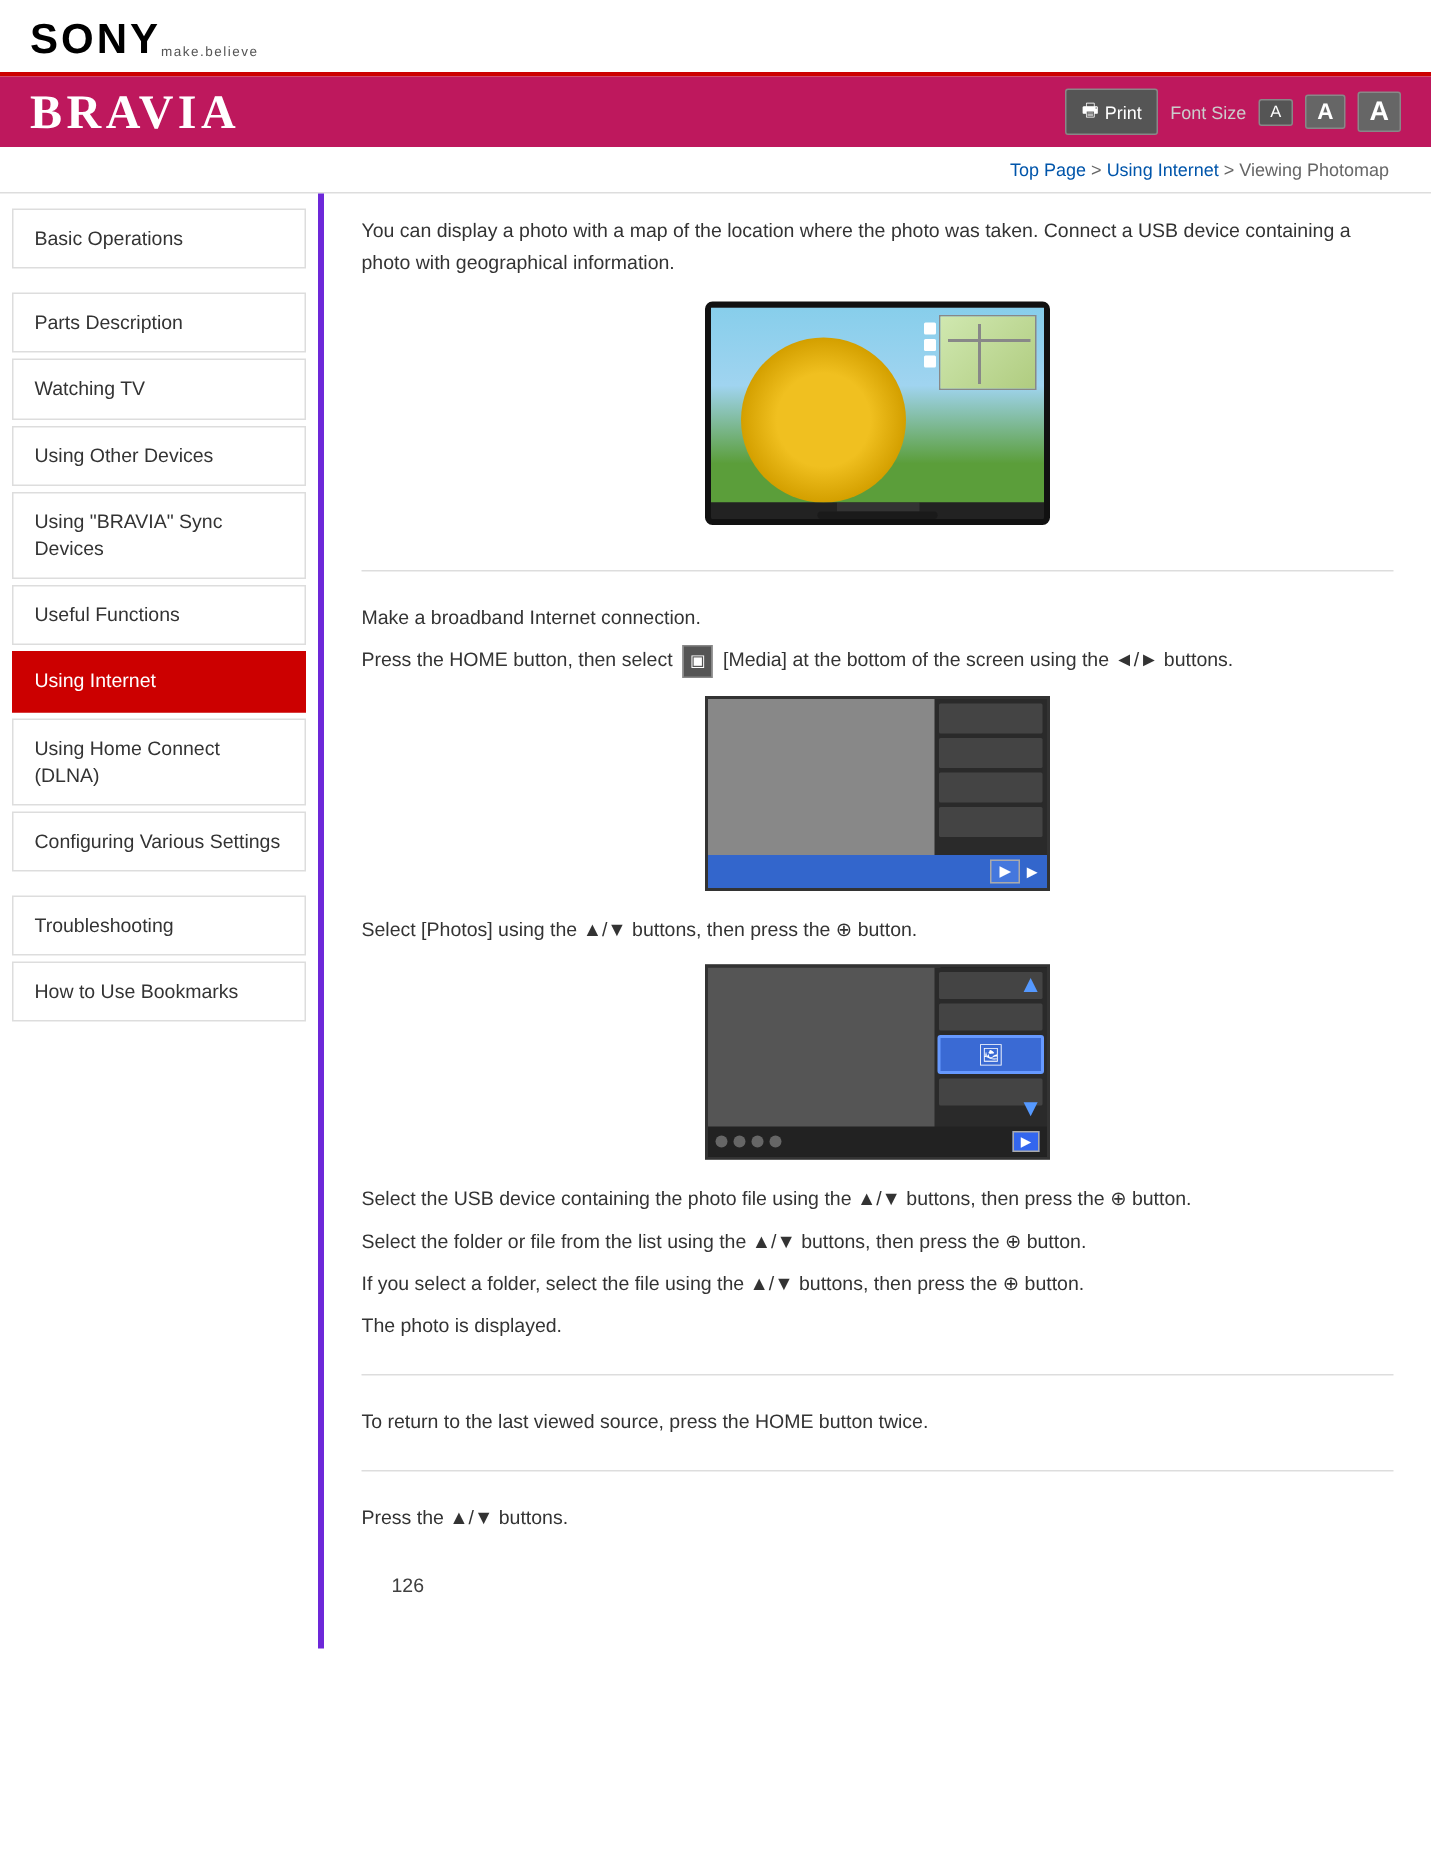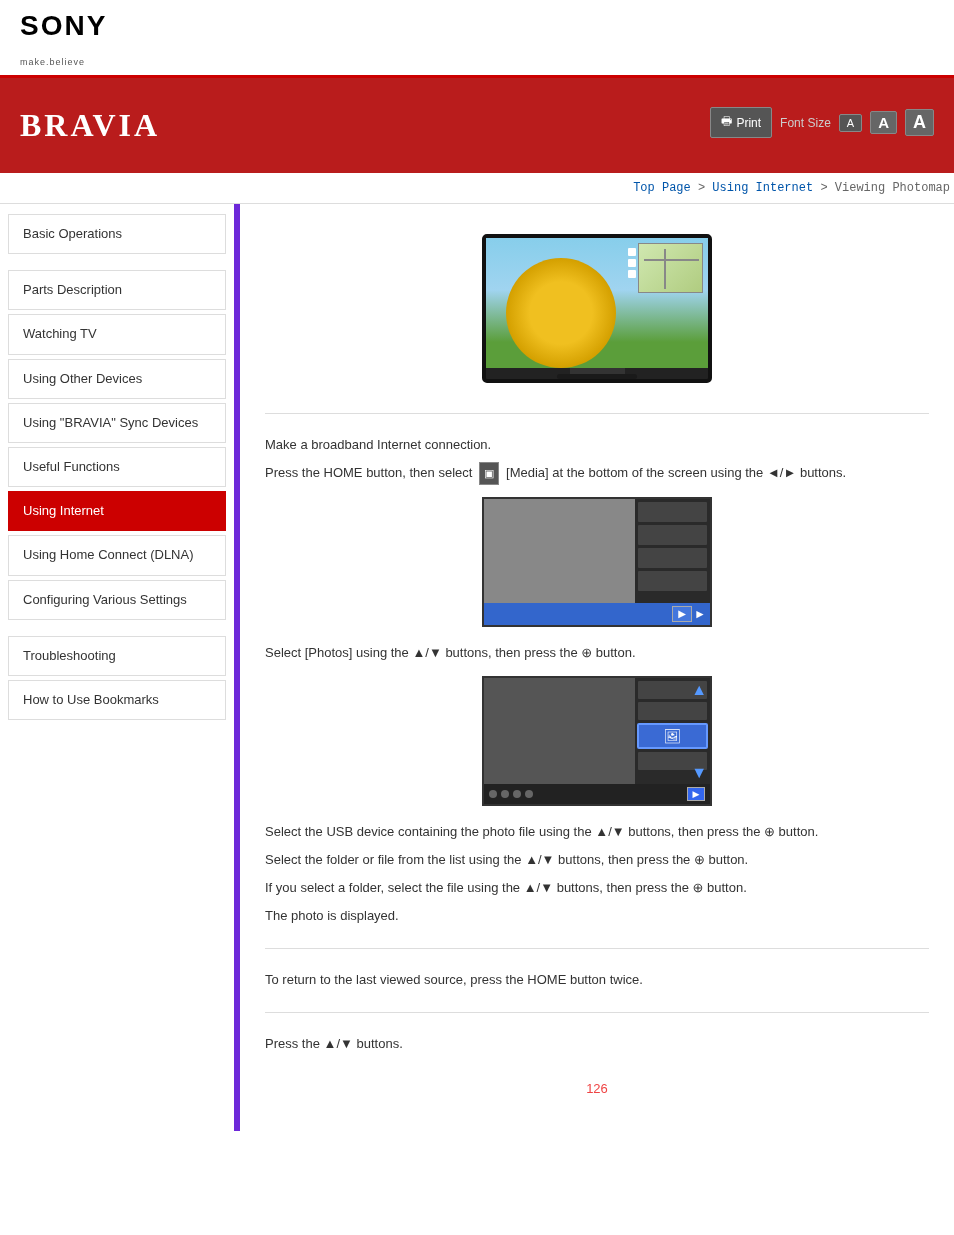--- a/index.html
+++ b/index.html
@@ -1,59 +1,59 @@
 <!DOCTYPE html>
 <html><head>
   <meta charset="utf-8">
   <style>
     * { box-sizing: border-box; margin: 0; padding: 0; }
     body { font-family: Arial, sans-serif; font-size: 13px; color: #333; background: #fff; width: 954px; min-height: 1235px; }
     
     
     .header { padding: 12px 20px 8px 20px; border-bottom: 3px solid #cc0000; display: flex; align-items: center; }
-    .sony-logo { display: flex; flex-direction: column; align-items: flex-start; }
+    .sony-logo { display: flex; flex-direction: row; align-items: flex-start; }
     .sony-text { font-size: 28px; font-weight: 900; letter-spacing: 2px; color: #000; line-height: 1; }
     .sony-tagline { font-size: 9px; color: #555; letter-spacing: 1px; margin-top: 17px; }
     
     
-    .bravia-bar { background: #b91c1c; padding: 29px 20px; display: flex; align-items: flex-start; justify-content: space-between; }
+    .bravia-bar { background: #be185d; padding: 5px 20px; display: flex; align-items: center; justify-content: space-between; }
     .bravia-title { font-size: 32px; font-weight: bold; color: #fff; letter-spacing: 3px; font-family: Georgia, serif; }
     .toolbar-right { display: flex; align-items: center; gap: 8px; }
     .print-btn { border: 1px solid #888; background: #555; color: #fff; padding: 4px 10px; font-size: 12px; cursor: pointer; display: flex; align-items: center; gap: 4px; border-radius: 2px; }
     .font-size-label { color: #ccc; font-size: 12px; }
     .font-btn { border: 1px solid #888; background: #555; color: #fff; padding: 2px 7px; cursor: pointer; font-size: 11px; border-radius: 2px; }
     .font-btn.large { font-size: 15px; font-weight: bold; background: #666; }
     .font-btn.xlarge { font-size: 18px; font-weight: bold; background: #666; }
     
     
-    .breadcrumb { padding: 8px 4px; font-size: 12px; color: #666; text-align: right; border-bottom: 1px solid #ddd; font-family: Liberation Mono, monospace; }
+    .breadcrumb { padding: 8px 28px; font-size: 12px; color: #666; text-align: right; border-bottom: 1px solid #ddd; }
     .breadcrumb a { color: #0055aa; text-decoration: none; }
     
     
     .main-layout { display: flex; }
     
     
-    .sidebar { width: 240px; flex-shrink: 0; padding: 10px 0; border-right: 6px solid #6d28d9; }
+    .sidebar { width: 216px; flex-shrink: 0; padding: 10px 0; border-right: 4px solid #6d28d9; }
     .sidebar-item { padding: 10px 14px; font-size: 13px; color: #333; cursor: pointer; border: 1px solid #ddd; margin: 0 8px 4px 8px; background: #fff; line-height: 1.4; }
     .sidebar-item.active { background: #cc0000; color: #fff; border-color: #cc0000; }
     .sidebar-divider { height: 12px; }
     
     
     .content { flex: 1; padding: 15px 25px; }
     
     
     .section { margin-bottom: 20px; padding-bottom: 15px; border-bottom: 1px solid #ddd; }
     
     .content-text { font-size: 13px; line-height: 1.6; color: #333; margin-bottom: 8px; }
     
     
     .step-text { font-size: 13px; line-height: 1.7; color: #333; margin-bottom: 6px; }
     
     
-    .page-number { text-align: center; padding: 20px; font-size: 13px; color: #ef4444; }
+    .page-number { text-align: left; padding: 20px; font-size: 13px; color: #404040; }
   </style>
 </head>
 <body>
 
 <div>
   <div class="header">
     <div class="sony-logo">
       <span class="sony-text">SONY</span>
       <span class="sony-tagline">make.believe</span>
     </div>
@@ -117,20 +117,21 @@
       <span>Troubleshooting</span>
     </div>
     <div class="sidebar-item">
       <span>How to Use Bookmarks</span>
     </div>
   </div>
 
   <div class="content">
 
     <div class="section">
+      <p class="content-text">You can display a photo with a map of the location where the photo was taken. Connect a USB device containing a photo with geographical information.</p>
 
       <div style="text-align:center; margin: 15px 0;">
         <div style="display:inline-block; position:relative;">
           <div style="width:230px; border:4px solid #111; border-radius:5px; background:#222;">
             <div style="width:100%; height:130px; position:relative; overflow:hidden;">
 
               <div style="position:absolute; width:100%; height:100%; background: linear-gradient(180deg, #87CEEB 0%, #a0d4f0 40%, #5b9e3a 80%);"></div>
 
               <div style="position:absolute; left:20px; top:20px; width:110px; height:110px; background: radial-gradient(circle, #f0c020 40%, #d4a000 70%, #8B6914 100%); border-radius:50%;"></div>
 

